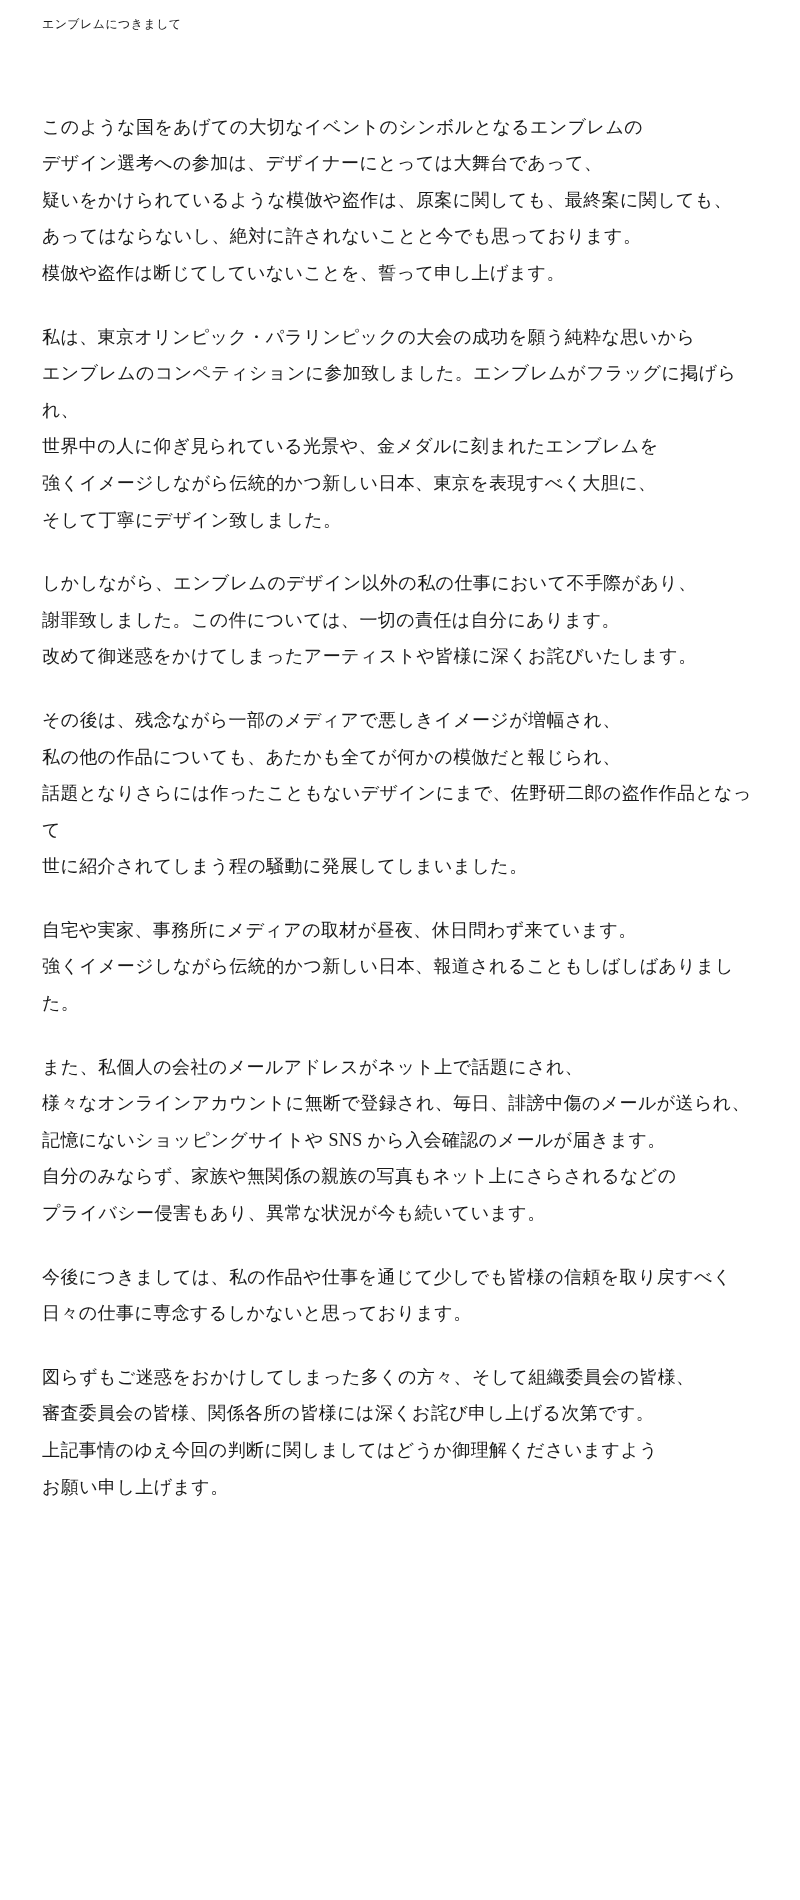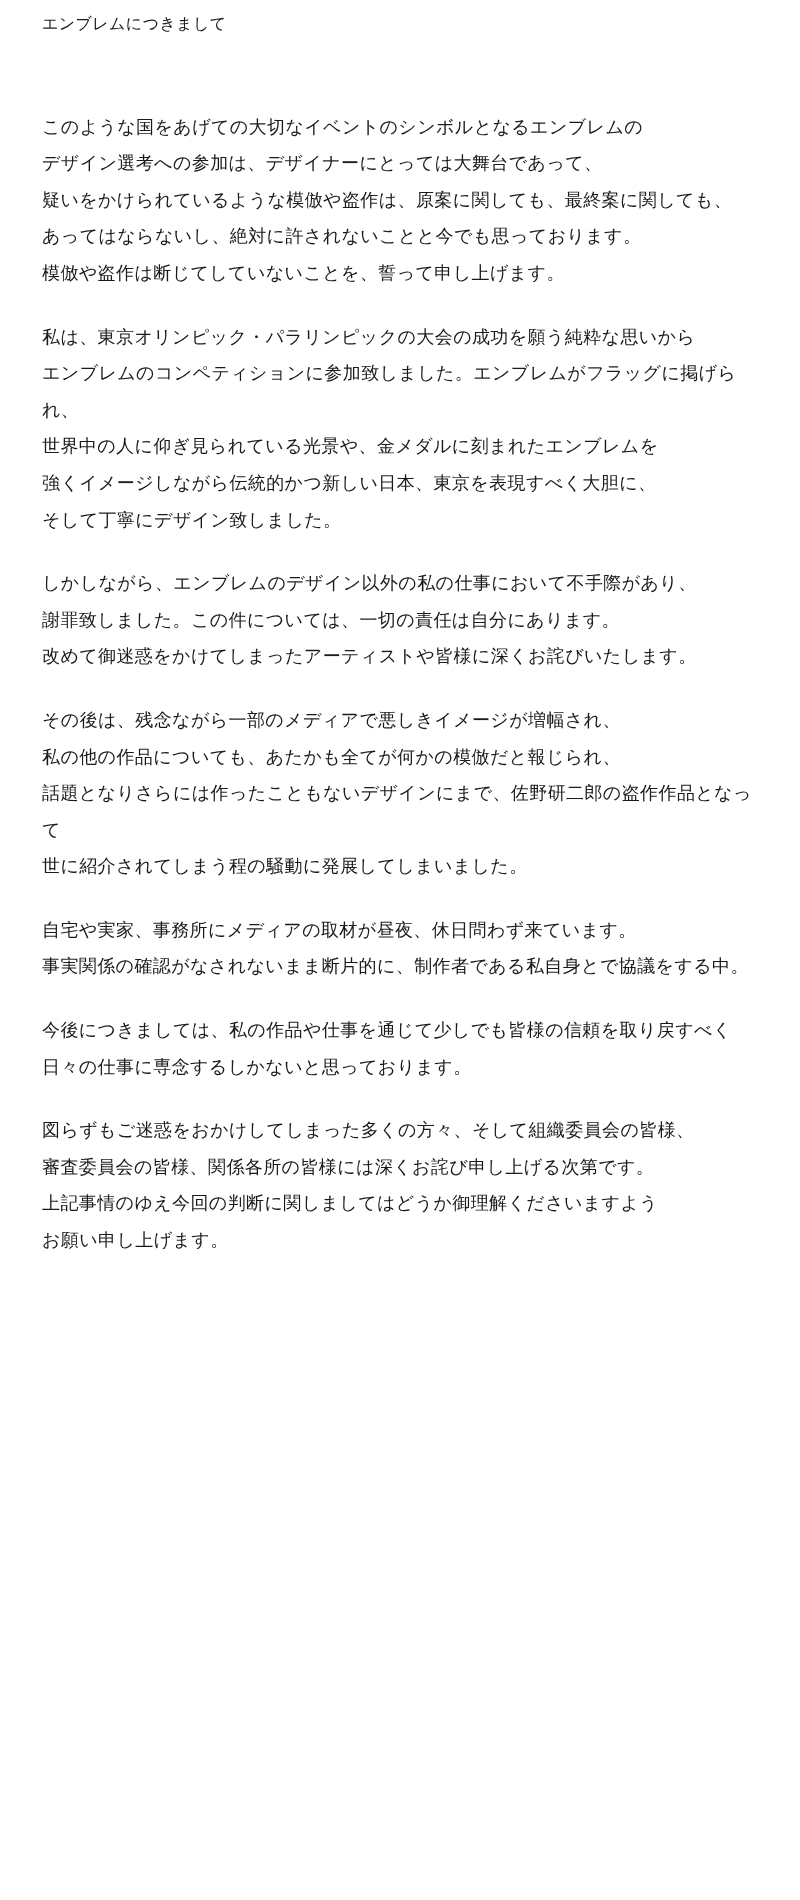--- a/index.html
+++ b/index.html
@@ -14,21 +14,21 @@
     box-sizing: border-box;
     padding: 6px 42px 40px 42px;
     background: #ffffff;
     color: #1a1a1a;
     font-family: "Liberation Serif", "DejaVu Serif", serif;
     font-size: 18px;
     line-height: 36.6px;
     letter-spacing: 0.4px;
   }
   .doc-title {
-    font-size: 16px;
+    font-size: 12px;
     font-weight: normal;
     margin: 0 0 66px 0;
     line-height: 36.6px;
   }
   .para {
     margin: 0 0 27px 0;
     white-space: pre-line; 
   }
 </style>
 </head>
@@ -48,21 +48,26 @@
 強くイメージしながら伝統的かつ新しい日本、東京を表現すべく大胆に、
 そして丁寧にデザイン致しました。</p>
   <p class="para">しかしながら、エンブレムのデザイン以外の私の仕事において不手際があり、
 謝罪致しました。この件については、一切の責任は自分にあります。
 改めて御迷惑をかけてしまったアーティストや皆様に深くお詫びいたします。</p>
   <p class="para">その後は、残念ながら一部のメディアで悪しきイメージが増幅され、
 私の他の作品についても、あたかも全てが何かの模倣だと報じられ、
 話題となりさらには作ったこともないデザインにまで、佐野研二郎の盗作作品となって
 世に紹介されてしまう程の騒動に発展してしまいました。</p>
   <p class="para">自宅や実家、事務所にメディアの取材が昼夜、休日問わず来ています。
-事実関係の確認がなされないまま断片的に、制作者である私自身とで協議をする中。</p>
+強くイメージしながら伝統的かつ新しい日本、報道されることもしばしばありました。</p>
+  <p class="para">また、私個人の会社のメールアドレスがネット上で話題にされ、
+様々なオンラインアカウントに無断で登録され、毎日、誹謗中傷のメールが送られ、
+記憶にないショッピングサイトや SNS から入会確認のメールが届きます。
+自分のみならず、家族や無関係の親族の写真もネット上にさらされるなどの
+プライバシー侵害もあり、異常な状況が今も続いています。</p>
   <p class="para">今後につきましては、私の作品や仕事を通じて少しでも皆様の信頼を取り戻すべく
 日々の仕事に専念するしかないと思っております。</p>
   <p class="para">図らずもご迷惑をおかけしてしまった多くの方々、そして組織委員会の皆様、
 審査委員会の皆様、関係各所の皆様には深くお詫び申し上げる次第です。
 上記事情のゆえ今回の判断に関しましてはどうか御理解くださいますよう
 お願い申し上げます。</p>
 
 </div>
 
 </body></html>

